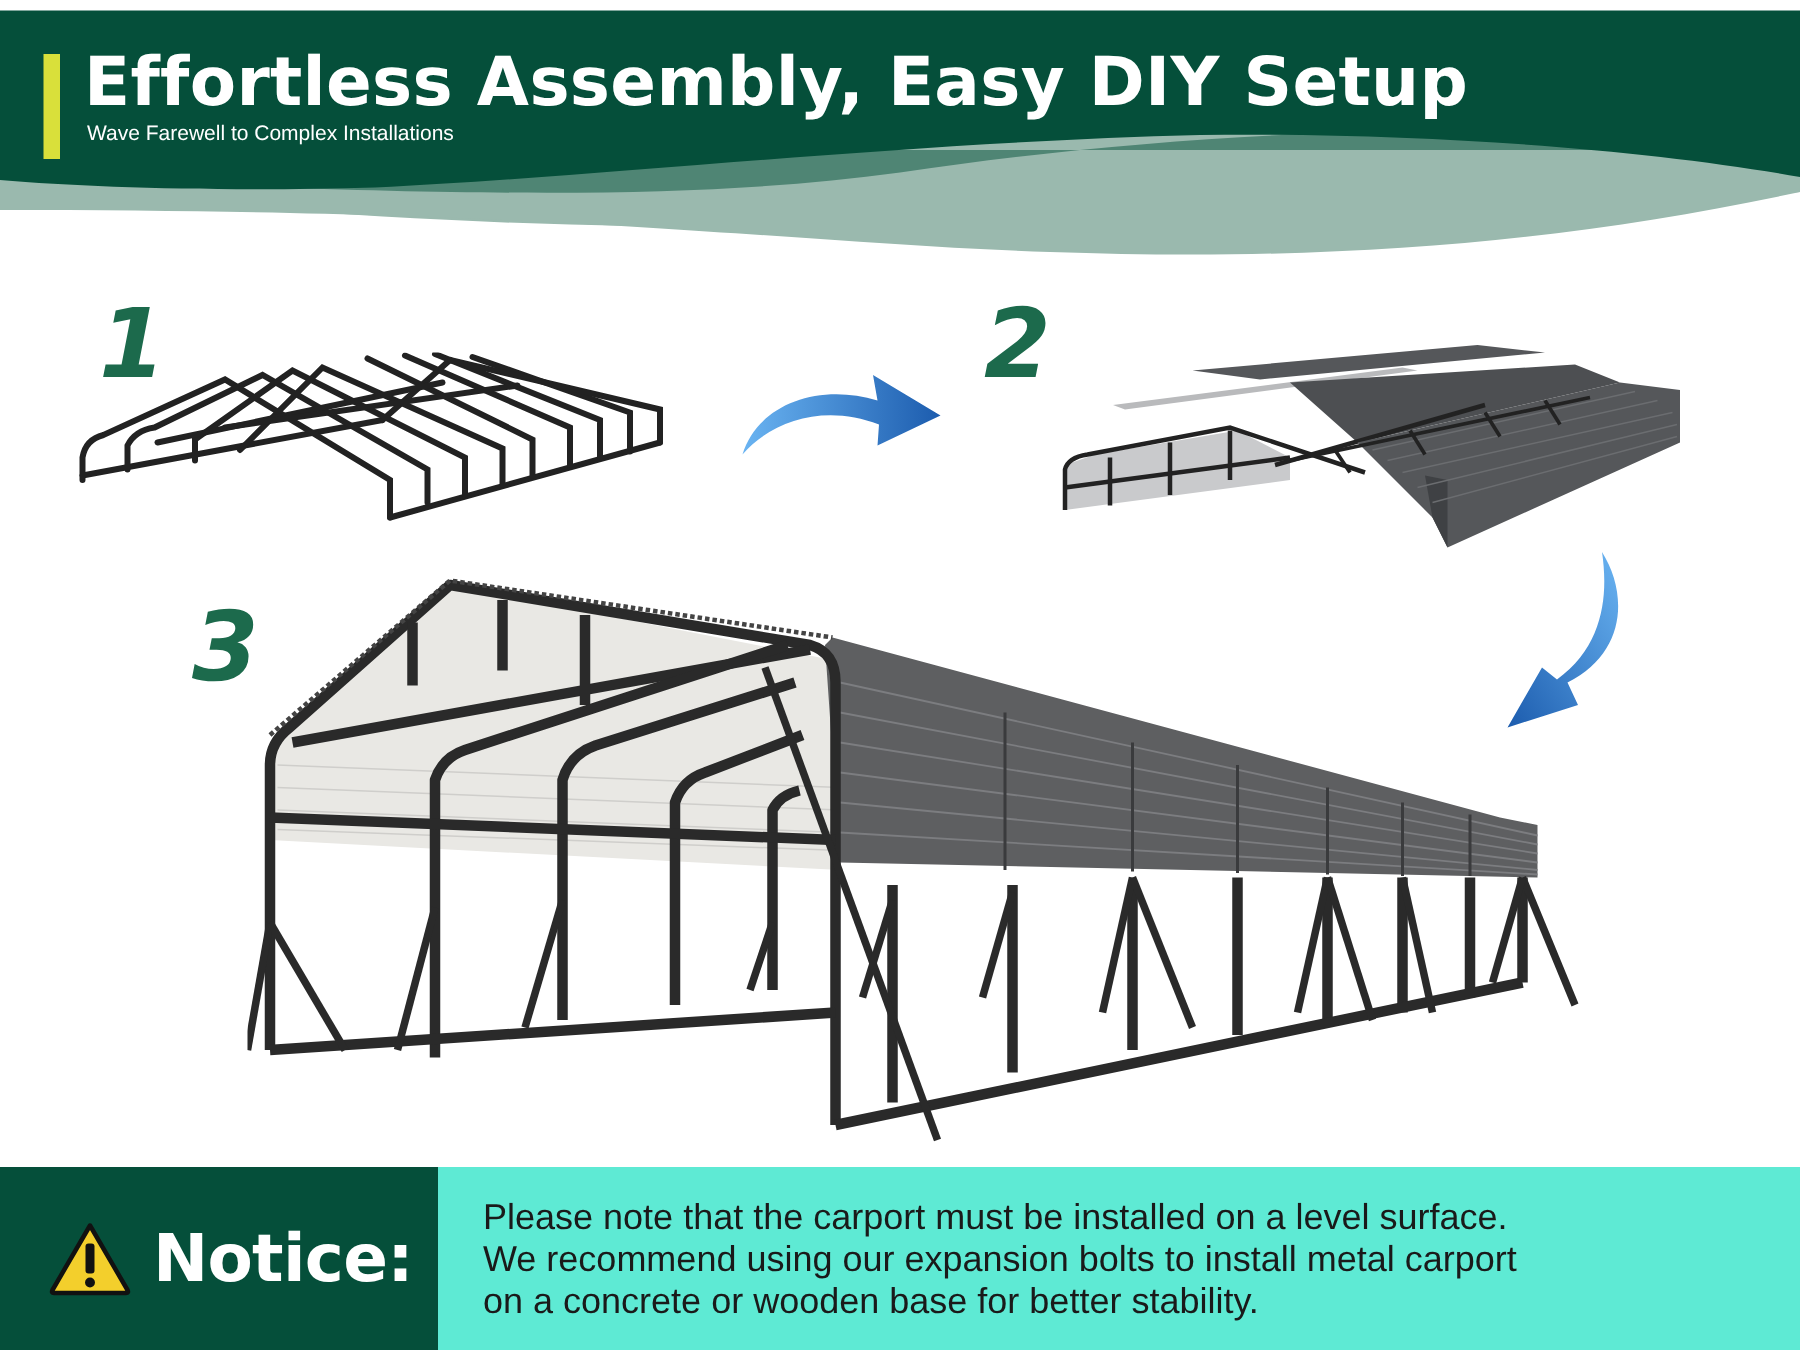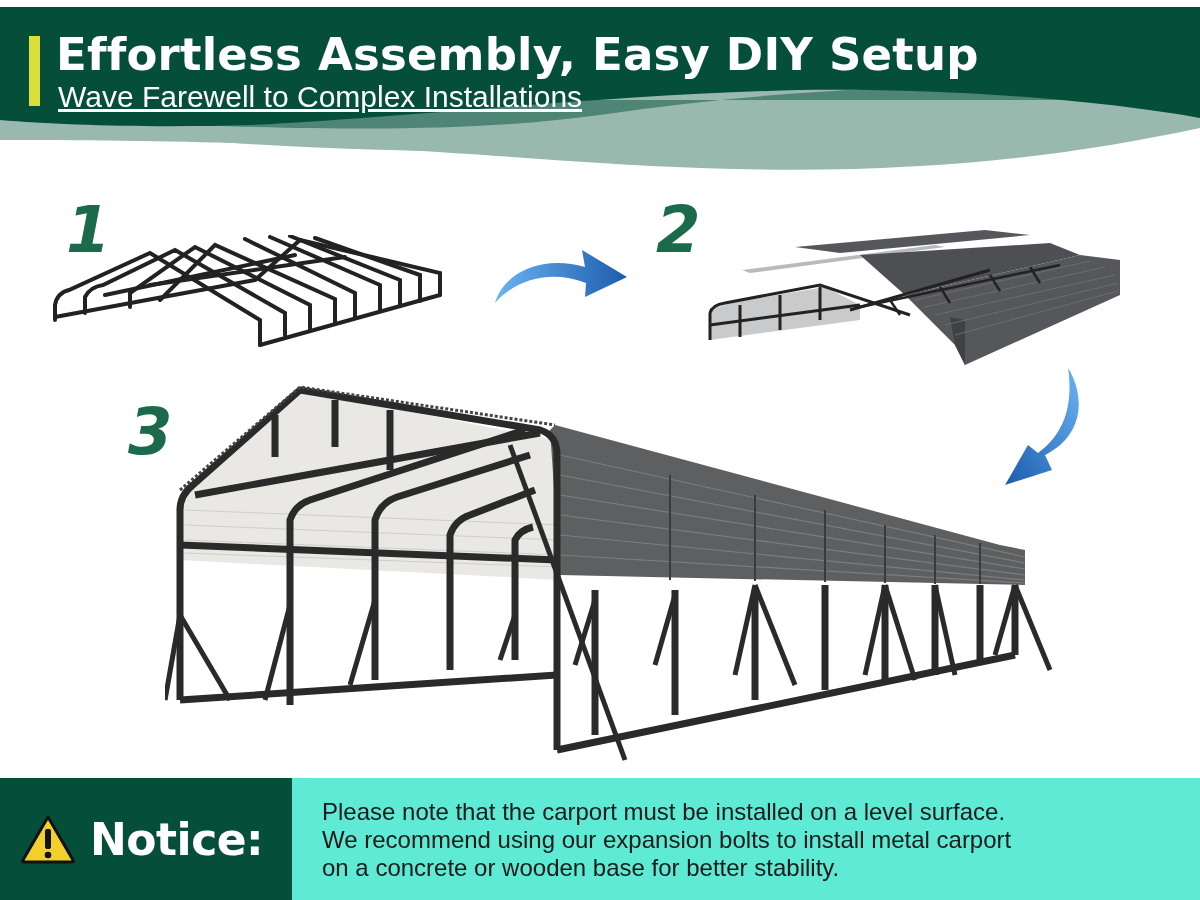--- a/index.html
+++ b/index.html
@@ -5,34 +5,34 @@
   * { margin:0; padding:0; box-sizing:border-box; }
   html, body { width:1200px; height:900px; background:#ffffff; overflow:hidden; }
   body { position:relative; font-family:"Liberation Sans", sans-serif; }
 
   
   .header { position:absolute; left:0; top:0; width:1076px; height:180px; }
   .header svg.waves { position:absolute; left:0; top:0; }
   .accent-bar { position:absolute; left:29px; top:36px; width:11px; height:70px; }
   .title { position:absolute; left:56px; top:28px; font-family:"DejaVu Sans", sans-serif; font-weight:bold;
            font-size:45px; color:#ffffff; letter-spacing:0.2px; white-space:nowrap; }
-  .subtitle { position:absolute; left:58px; top:80px; font-size:30px; color:#ffffff; white-space:nowrap;text-decoration:underline; }
+  .subtitle { position:absolute; left:58px; top:80px; font-size:14px; color:#ffffff; white-space:nowrap; }
 
   
   .step-num { position:absolute; font-family:"DejaVu Sans", sans-serif; font-weight:bold; font-style:italic;
               font-size:64px; line-height:1; }
   .step1 { left:66px; top:198px; }
   .step2 { left:656px; top:198px; }
   .step3 { left:128px; top:400px; }
 
   .illus { position:absolute; }
 
   
   .notice-left { position:absolute; left:0; top:778px; width:292px; height:122px;
-                 display:flex; align-items:center; padding-left:20px; }
+                 display:flex; align-items:center; padding-left:32px; }
   .notice-label { font-family:"DejaVu Sans", sans-serif; font-weight:bold; font-size:44px; color:#ffffff; margin-left:14px; letter-spacing:-0.5px; }
   .notice-right { position:absolute; left:292px; top:778px; width:908px; height:122px; }
   .notice-text { position:absolute; left:30px; top:20px; font-size:24px; line-height:28px; color:#1a1a1a; }
   .notice-text div { white-space:nowrap; }
 </style>
 </head>
 <body>
 
 <div class="header">
   <svg class="waves" width="1200" height="180" viewBox="0 0 1200 180">

